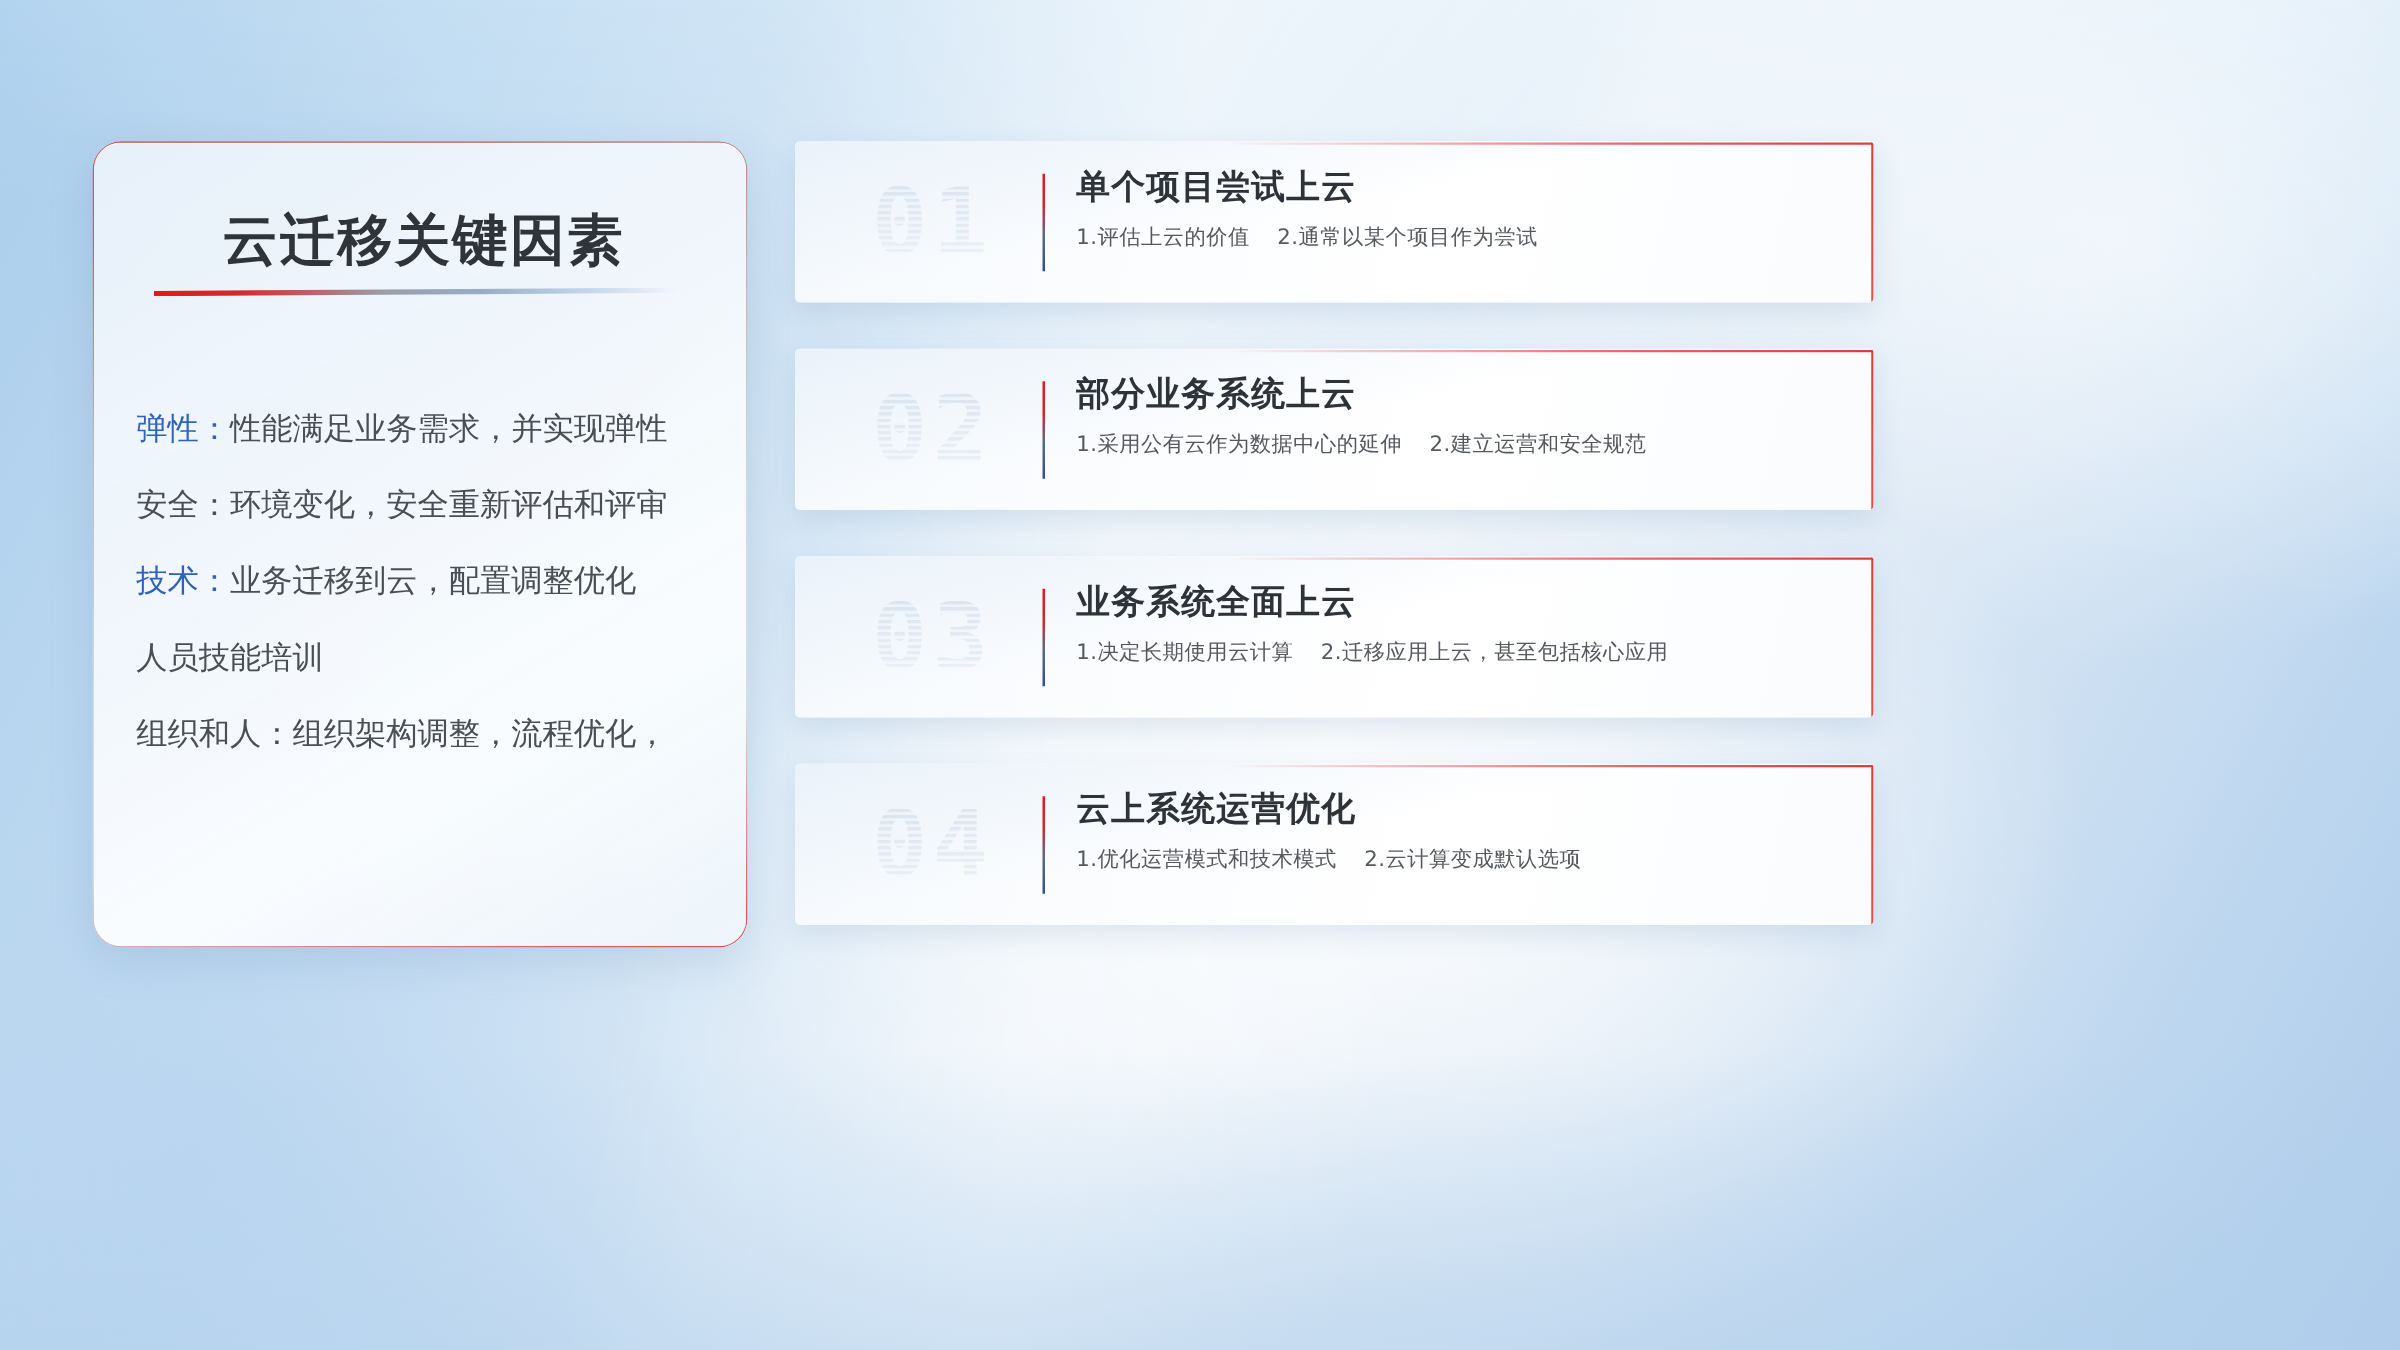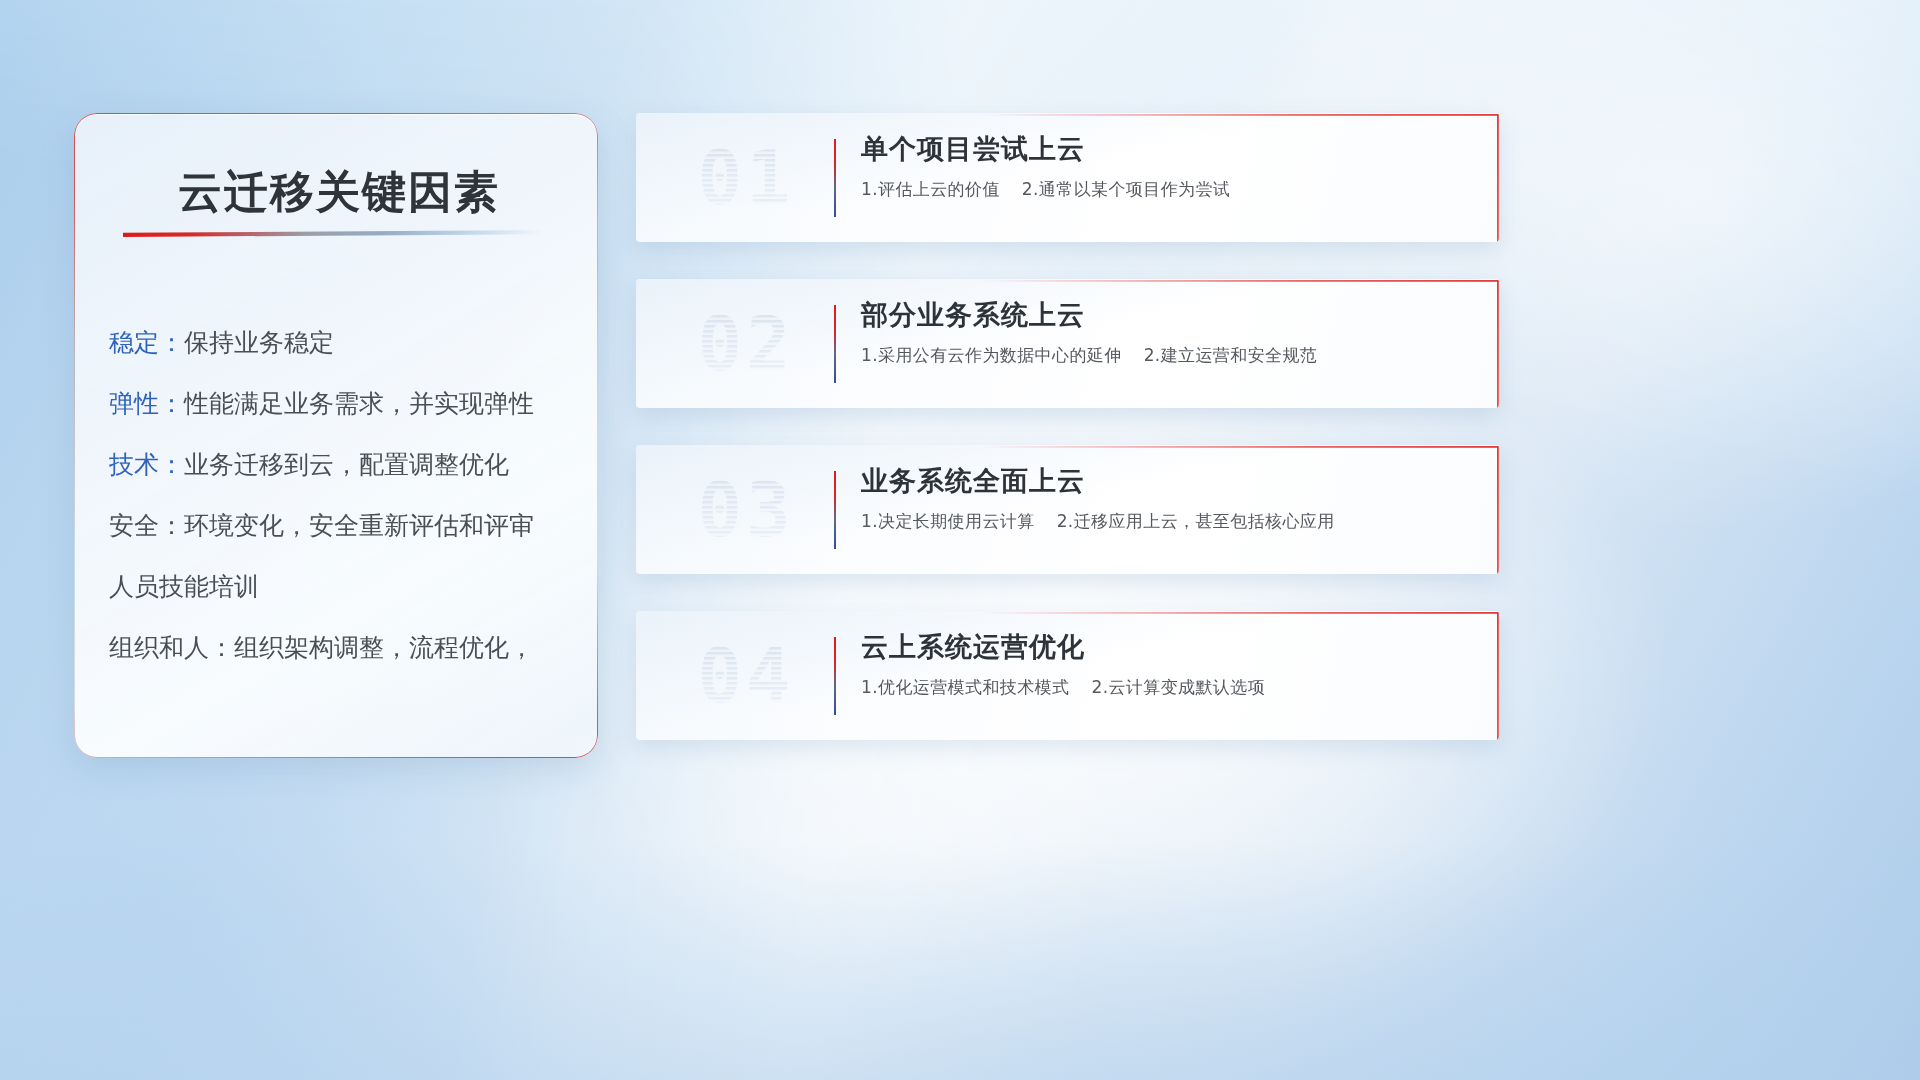--- a/index.html
+++ b/index.html
@@ -112,30 +112,27 @@
 <div class="bg"></div>
 <div class="bg-streak"></div>
 <div class="bg-bottom"></div>
 
 <div class="left-card">
   <div class="panel-title">云迁移关键因素</div>
   <div class="title-rule"></div>
 
   <div class="list">
     <div class="list-row accent">
-      <span class="lbl">稳定：</span><span>保持业务稳定</span>
+      <span class="lbl">弹性：</span><span>性能满足业务需求，并实现弹性</span>
     </div>
-    <div class="list-row accent">
-      <span class="lbl">弹性：</span><span>性能满足业务需求，并实现弹性</span>
+    <div class="list-row">
+      <span class="lbl">安全：</span><span>环境变化，安全重新评估和评审</span>
     </div>
     <div class="list-row accent">
       <span class="lbl">技术：</span><span>业务迁移到云，配置调整优化</span>
-    </div>
-    <div class="list-row">
-      <span class="lbl">安全：</span><span>环境变化，安全重新评估和评审</span>
     </div>
     <div class="list-row">
       <span>人员技能培训</span>
     </div>
     <div class="list-row">
       <span class="lbl">组织和人：</span><span>组织架构调整，流程优化，</span>
     </div>
   </div>
 </div>
 

